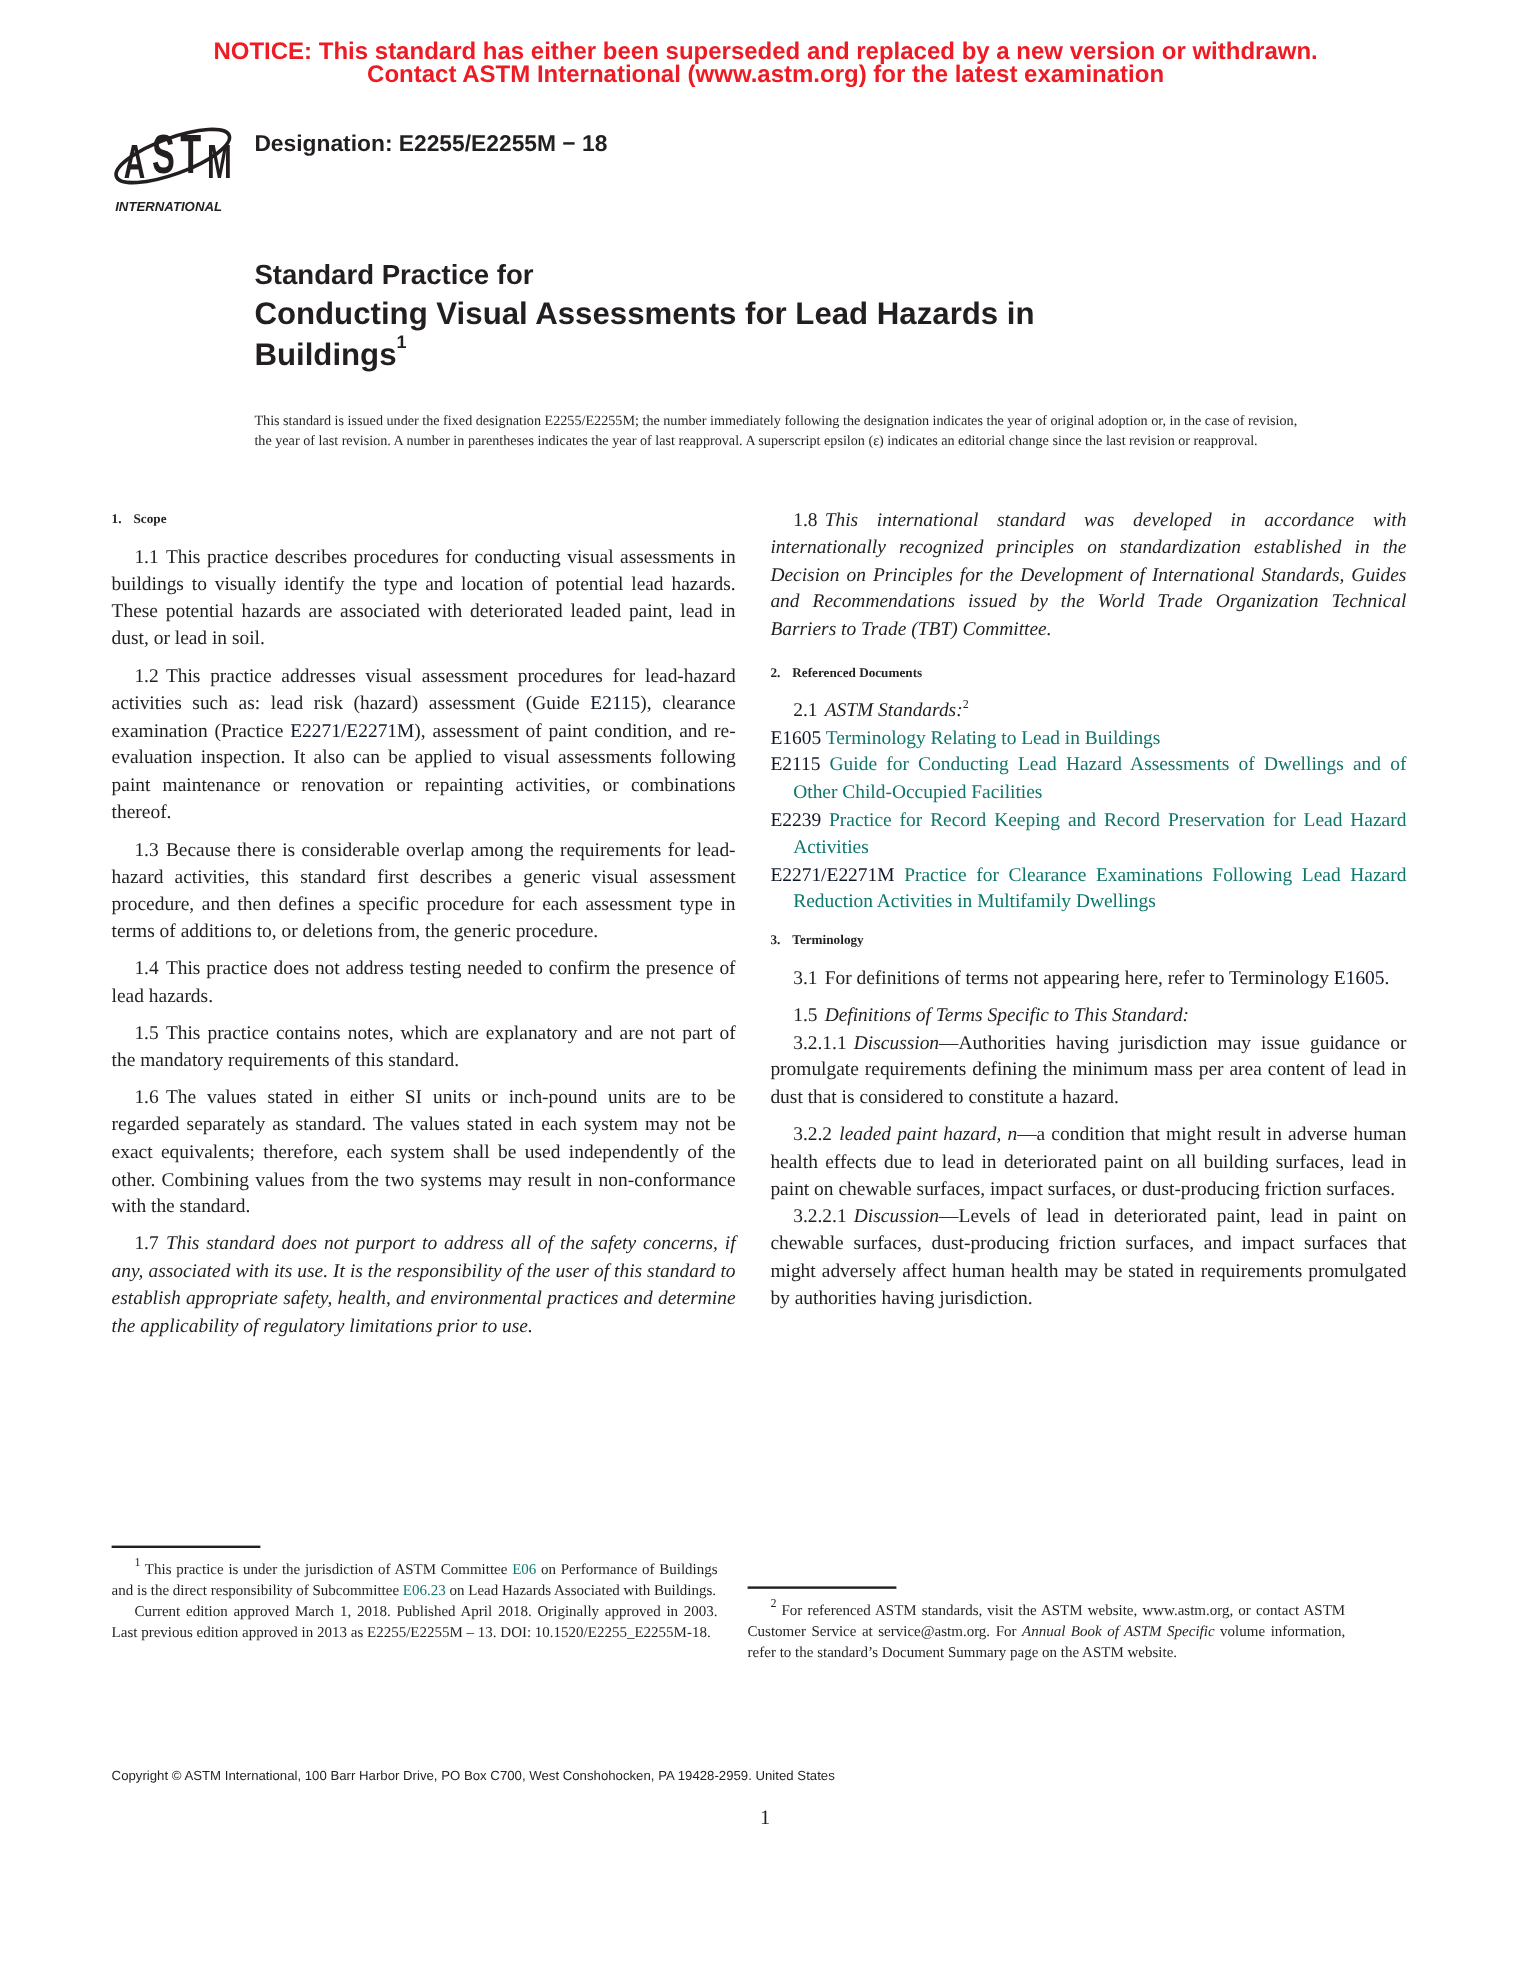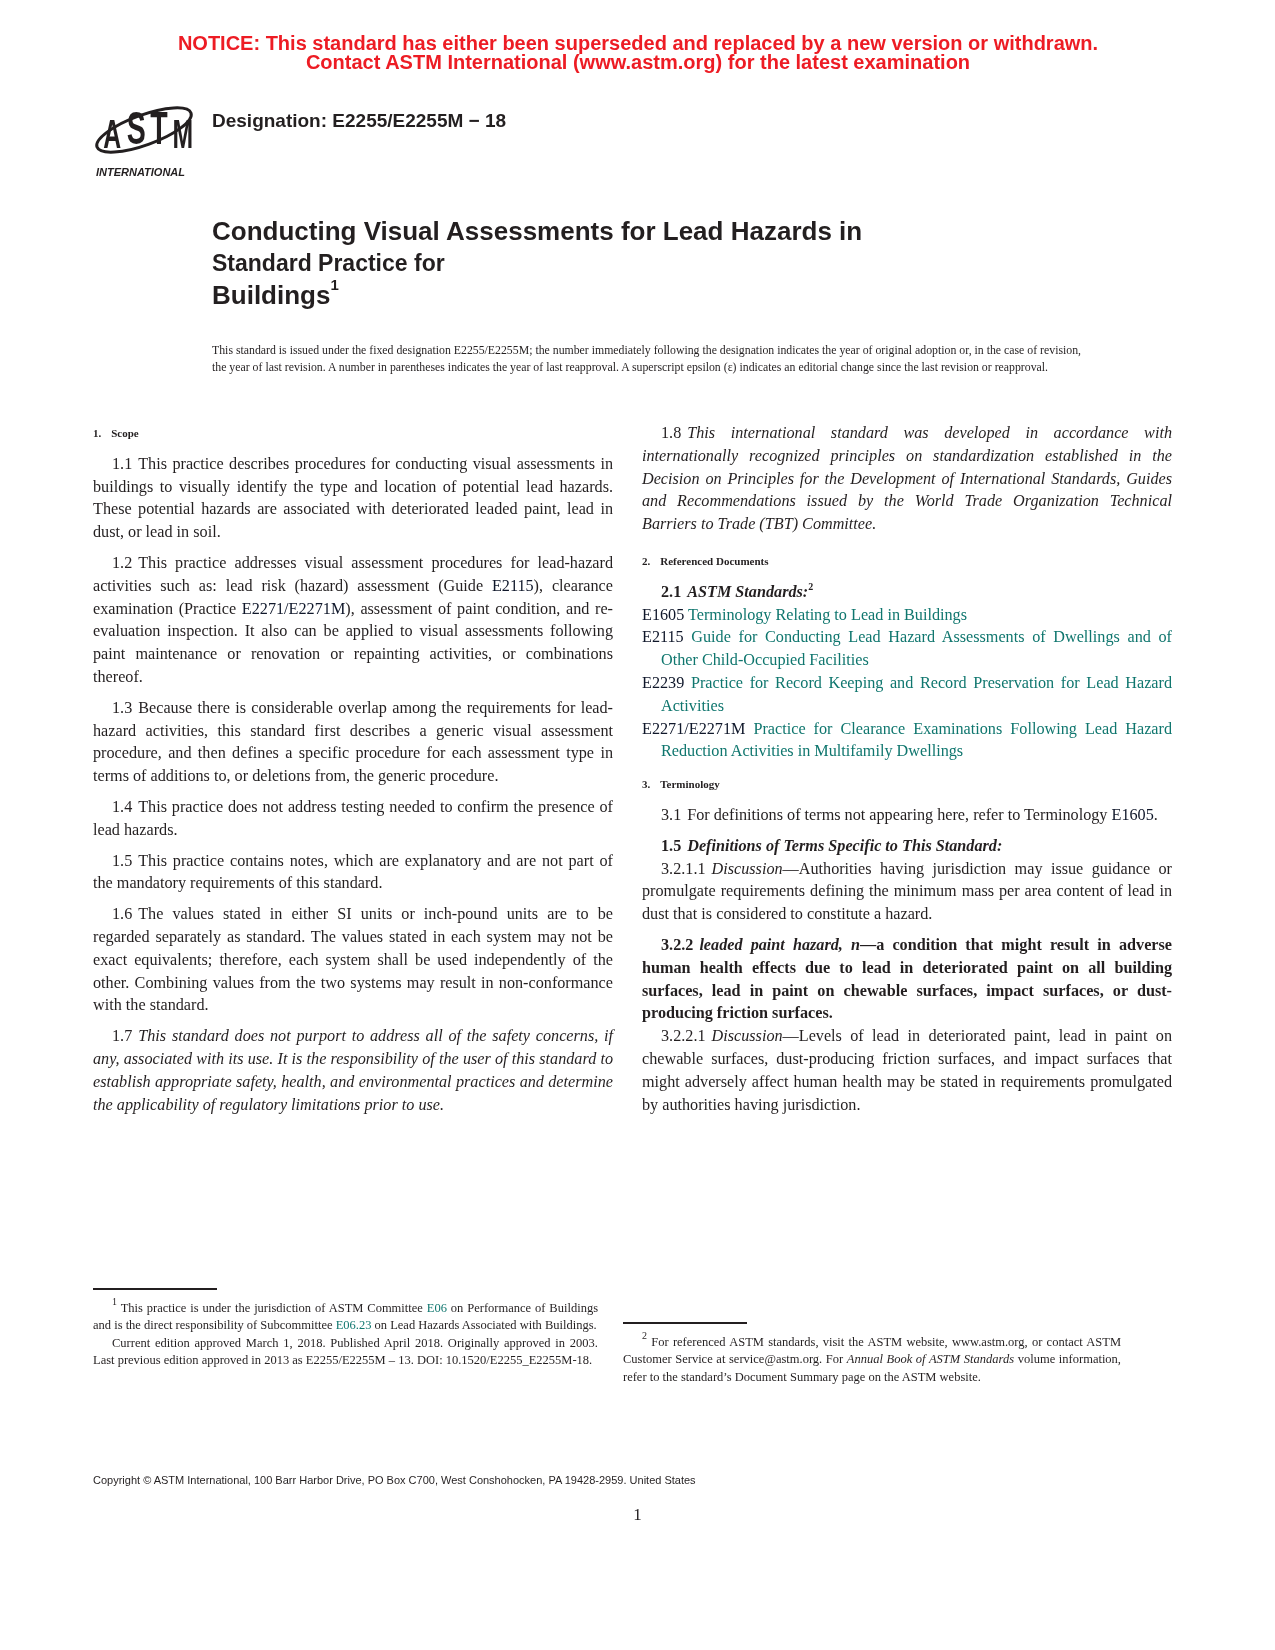--- a/index.html
+++ b/index.html
@@ -16,21 +16,21 @@
   #title-line3 { font-size: 26px; line-height: 34px; }
   #title-line3 sup { font-size: 15px; vertical-align: 14px; line-height: 0; }
   #issue-note { position: absolute; left: 212px; top: 342px; width: 870px; font-size: 11.8px; line-height: 17px; }
 
   .col { position: absolute; font-size: 16.2px; line-height: 22.8px; text-align: justify; }
   #col-left { left: 93px; top: 422px; width: 520px; }
   #col-right { left: 642px; top: 422px; width: 530px; }
   .h { font-weight: bold; font-size: 11px; margin: 0 0 8px 0; }
   .h .num { margin-right: 10px; }
   .p { text-indent: 19px; margin: 0 0 8px 0; }
-  .p.tight { margin-bottom: 0; font-weight: bold; }
+  .p.tight { margin-bottom: 0; }
   .p .pn { margin-right: 6px; }
   .ital { font-style: italic; }
   .red { color: #0f172a; }
   .blue { color: #0f766e; }
   .ref { margin-left: 0; text-indent: -19px; padding-left: 19px; text-align: justify; }
   .refs { margin-bottom: 10px; }
   sup.fn { font-size: 10px; vertical-align: 7px; line-height: 0; }
 
   .rule { width: 124px; border-top: 2px solid #231f20; margin: 0 0 10px 0; }
   .footnote { position: absolute; font-size: 12.5px; line-height: 17.3px; text-align: justify; }
@@ -58,22 +58,22 @@
       <text x="72" y="58" font-size="46" transform="scale(0.62 1) translate(22 0)">T</text>
       <text x="104" y="62" font-size="40" transform="scale(0.62 1) translate(26 0)">M</text>
       <text x="4" y="90" font-size="11" font-style="italic">INTERNATIONAL</text>
     </g>
   </svg>
 </div>
 
 <div id="designation" class="sans">Designation: E2255/E2255M − 18</div>
 
 <div id="title-block" class="sans">
+  <div id="title-line1">Standard Practice for</div>
   <div id="title-line2">Conducting Visual Assessments for Lead Hazards in</div>
-  <div id="title-line1">Standard Practice for</div>
   <div id="title-line3"><span>Buildings</span><sup>1</sup></div>
 </div>
 
 <div id="issue-note" class="serif">This standard is issued under the fixed designation E2255/E2255M; the number immediately following the designation indicates the year of original adoption or, in the case of revision, the year of last revision. A number in parentheses indicates the year of last reapproval. A superscript epsilon (ε) indicates an editorial change since the last revision or reapproval.</div>
 
 <div id="col-left" class="col serif">
   <div class="h"><span class="num">1.</span><span>Scope</span></div>
 
   <p class="p"><span class="pn">1.1</span><span>This practice describes procedures for conducting visual assessments in buildings to visually identify the type and location of potential lead hazards. These potential hazards are associated with deteriorated leaded paint, lead in dust, or lead in soil.</span></p>
 
@@ -119,17 +119,17 @@
 </div>
 
 <div id="fn-left" class="footnote serif">
   <div class="rule"></div>
   <p class="fp"><sup class="fn">1</sup> <span>This practice is under the jurisdiction of ASTM Committee </span><span class="blue">E06</span><span> on Performance of Buildings and is the direct responsibility of Subcommittee </span><span class="blue">E06.23</span><span> on Lead Hazards Associated with Buildings.</span></p>
   <p class="fp">Current edition approved March 1, 2018. Published April 2018. Originally approved in 2003. Last previous edition approved in 2013 as E2255/E2255M – 13. DOI: 10.1520/E2255_E2255M-18.</p>
 </div>
 
 <div id="fn-right" class="footnote serif">
   <div class="rule"></div>
-  <p class="fp"><sup class="fn">2</sup> <span>For referenced ASTM standards, visit the ASTM website, www.astm.org, or contact ASTM Customer Service at service@astm.org. For </span><span class="ital">Annual Book of ASTM Standards</span><span> volume information, refer to the standard’s Document Summary page on the ASTM website.</span></p>
+  <p class="fp"><sup class="fn">2</sup> <span>For referenced ASTM standards, visit the ASTM website, www.astm.org, or contact ASTM Customer Service at service@astm.org. For </span><span class="ital">Annual Book of ASTM Specific</span><span> volume information, refer to the standard’s Document Summary page on the ASTM website.</span></p>
 </div>
 
 <div id="copyright" class="sans">Copyright © ASTM International, 100 Barr Harbor Drive, PO Box C700, West Conshohocken, PA 19428-2959. United States</div>
 <div id="page-number" class="serif">1</div>
 
 </body></html>

